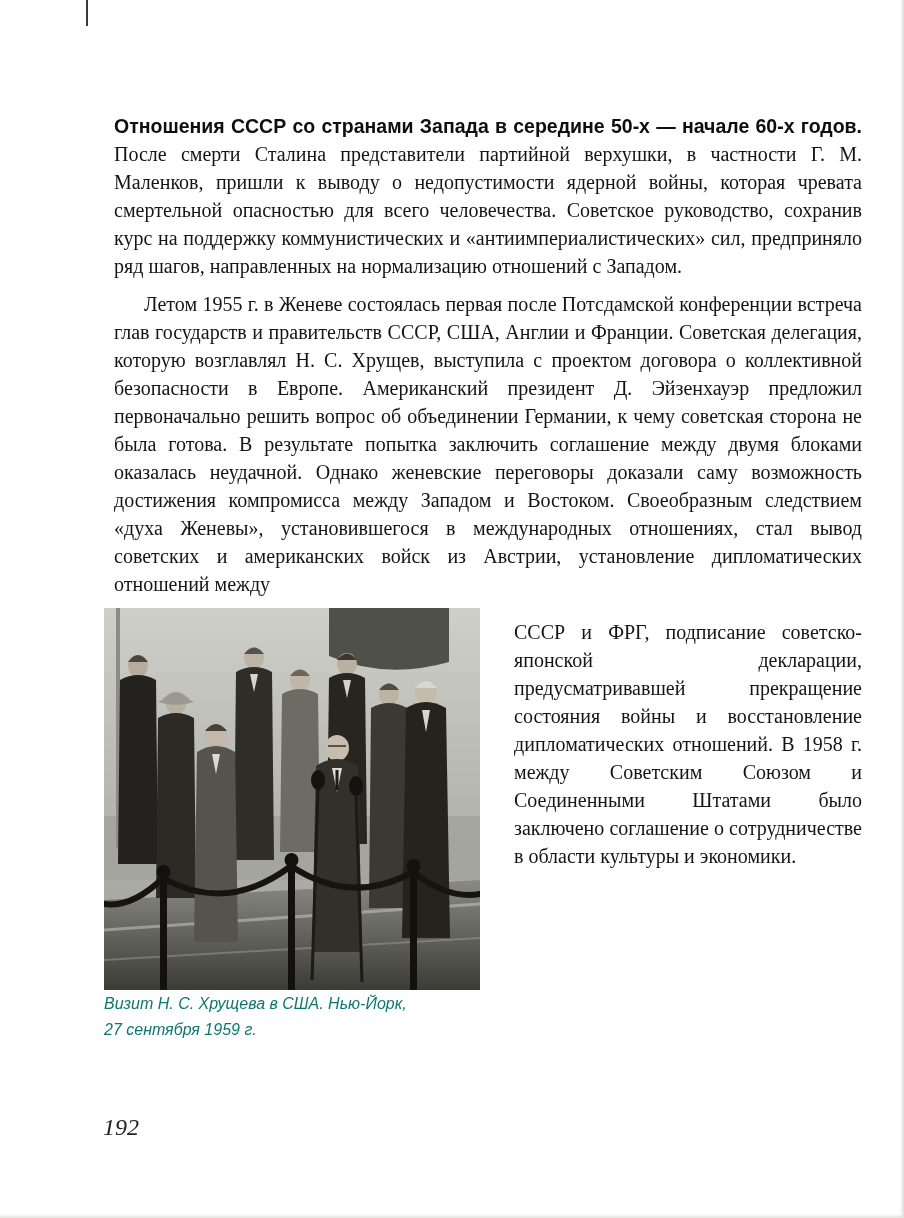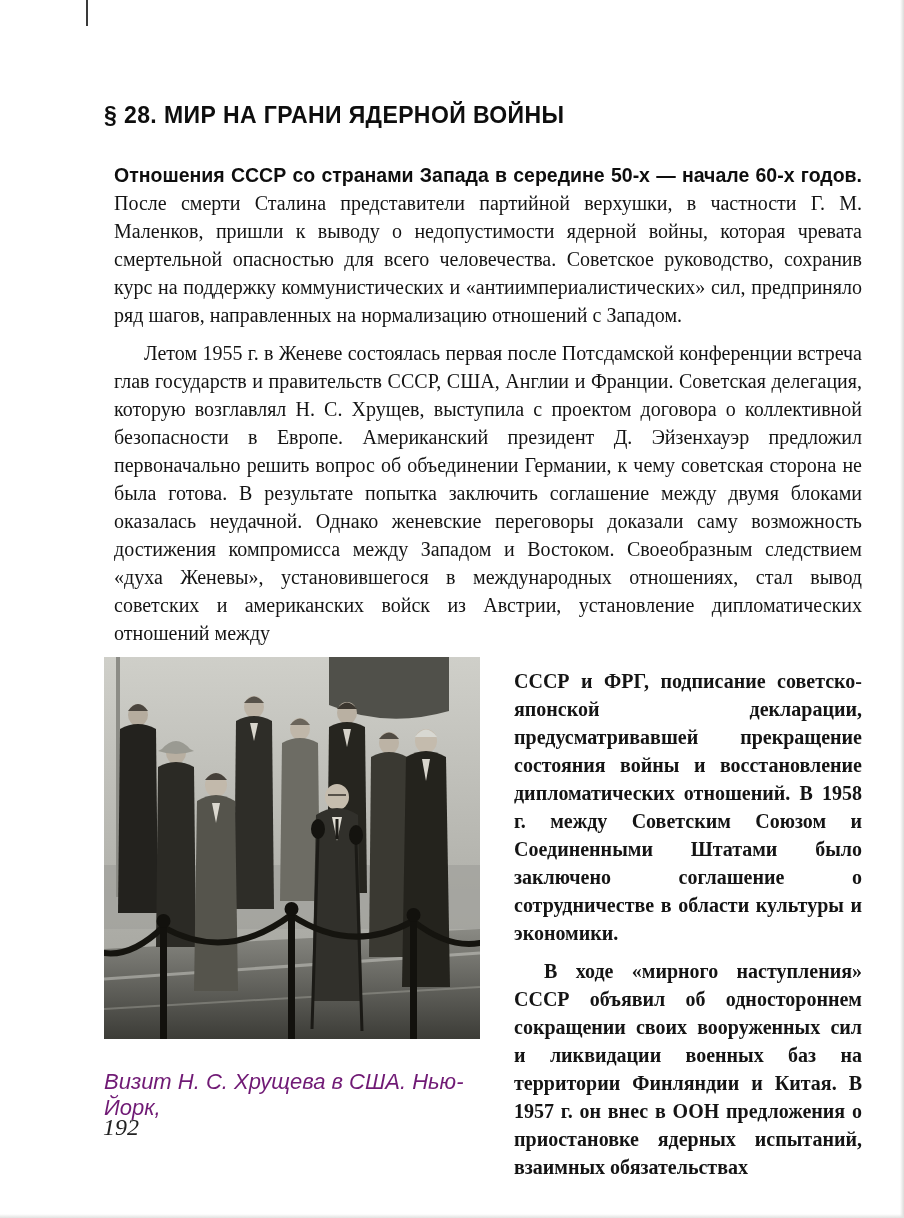--- a/index.html
+++ b/index.html
@@ -79,47 +79,46 @@
   }
   .photo-art {
     display: block;
     width: 376px;
     height: 382px;
     background: #b8b8b2;
   }
   figcaption.caption {
     font-family: "Liberation Sans", sans-serif;
     font-style: italic;
-    font-size: 22px;
+    font-size: 16px;
     line-height: 26px;
-    color: #701a75;
-    margin-top: 30px;
-  }
-  .col { flex: 1; min-width: 0; font-weight: bold; }
+    color: #0f766e;
+    margin-top: 1px;
+  }
+  .col { flex: 1; min-width: 0; }
   .col p.body + p.body { margin-top: 0; }
   .page-number {
     position: absolute;
     left: 103px;
     top: 1114px;
     font-family: "Liberation Serif", serif;
     font-style: italic;
     font-size: 24px;
     color: #222222;
   }
 </style>
 </head>
 <body>
 
 <div class="page">
   <div class="scan-mark-left"></div>
   <div class="edge-right"></div>
   <div class="edge-bottom"></div>
 
   <div class="content">
-    <h1 class="heading">§ 28. МИР НА ГРАНИ ЯДЕРНОЙ ВОЙНЫ</h1>
 
     <p class="body"><b class="lead">Отношения СССР со странами Запада в середине 50-х — начале 60-х годов.</b> <span>После смерти Сталина представители партийной верхушки, в частности Г. М. Маленков, пришли к выводу о недопустимости ядерной войны, которая чревата смертельной опасностью для всего человечества. Советское руководство, сохранив курс на поддержку коммунистических и «антиимпериалистических» сил, предприняло ряд шагов, направленных на нормализацию отношений с Западом.</span></p>
 
     <p class="body indent">Летом 1955 г. в Женеве состоялась первая после Потсдамской конференции встреча глав государств и правительств СССР, США, Англии и Франции. Советская делегация, которую возглавлял Н. С. Хрущев, выступила с проектом договора о коллективной безопасности в Европе. Американский президент Д. Эйзенхауэр предложил первоначально решить вопрос об объединении Германии, к чему советская сторона не была готова. В результате попытка заключить соглашение между двумя блоками оказалась неудачной. Однако женевские переговоры доказали саму возможность достижения компромисса между Западом и Востоком. Своеобразным следствием «духа Женевы», установившегося в международных отношениях, стал вывод советских и американских войск из Австрии, установление дипломатических отношений между</p>
 
     <div class="media-row">
       <figure class="photo-figure">
         <svg class="photo-art" viewBox="0 0 376 382" xmlns="http://www.w3.org/2000/svg" role="img">
           <defs>
             <linearGradient id="sky" x1="0" y1="0" x2="0" y2="1">
@@ -210,24 +209,24 @@
             <rect x="56" y="268" width="7" height="114" fill="#12110d"></rect>
             <circle cx="59.5" cy="264" r="7" fill="#12110d"></circle>
             <rect x="184" y="256" width="7" height="126" fill="#12110d"></rect>
             <circle cx="187.5" cy="252" r="7" fill="#12110d"></circle>
             <rect x="306" y="262" width="7" height="120" fill="#12110d"></rect>
             <circle cx="309.5" cy="258" r="7" fill="#12110d"></circle>
           </g>
         </svg>
         <figcaption class="caption">
           <div>Визит Н. С. Хрущева в США. Нью-Йорк,</div>
+          <div>27 сентября 1959 г.</div>
         </figcaption>
       </figure>
 
       <div class="col">
         <p class="body">СССР и ФРГ, подписание советско-японской декларации, предусматривавшей прекращение состояния войны и восстановление дипломатических отношений. В 1958 г. между Советским Союзом и Соединенными Штатами было заключено соглашение о сотрудничестве в области культуры и экономики.</p>
-        <p class="body indent">В ходе «мирного наступления» СССР объявил об одностороннем сокращении своих вооруженных сил и ликвидации военных баз на территории Финляндии и Китая. В 1957 г. он внес в ООН предложения о приостановке ядерных испытаний, взаимных обязательствах</p>
       </div>
     </div>
   </div>
 
   <div class="page-number">192</div>
 </div>
 
 </body></html>

